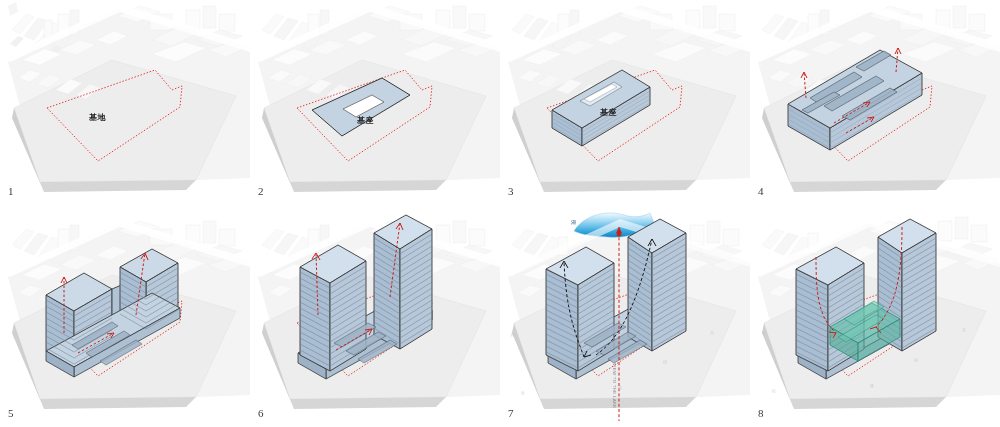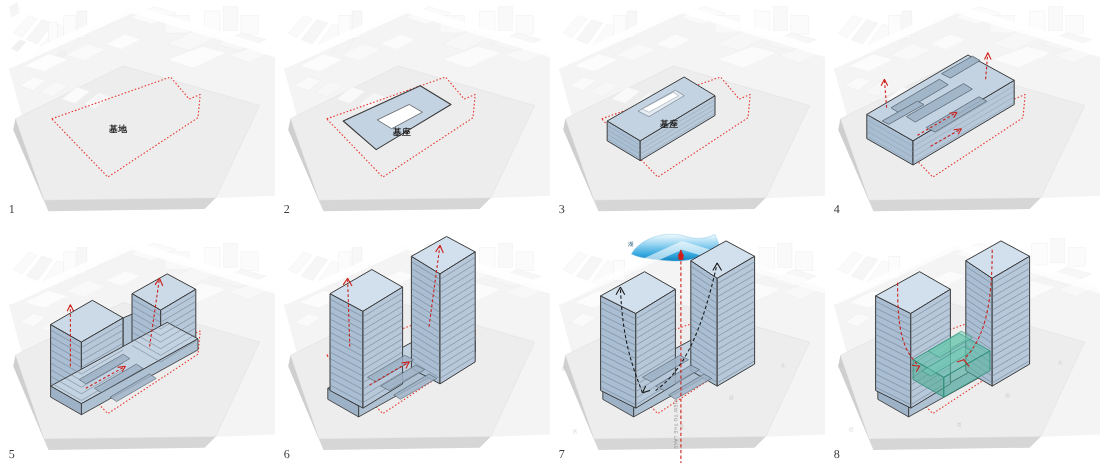--- a/index.html
+++ b/index.html
@@ -136,21 +136,21 @@
         <path d="M152,54 L184,42 L206,48 L176,62 Z" fill="#fcfcfc" stroke="#ededed" stroke-width="0.4"></path>
         <path d="M208,50 L232,42 L248,47 L226,57 Z" fill="#f9f9f9" stroke="#ececec" stroke-width="0.4"></path>
       </g>
 
       <path d="M6,56 L120,4 L250,44 L250,52 L120,12 L10,62 Z" fill="#ffffff" opacity="0.85"></path>
 
       <g>
         <path d="M47,108 L155,70 L172,90 L182,86 L180,107 L98,161 Z" fill="none" stroke="#e8352e" stroke-width="1" stroke-dasharray="1.4 1.8" stroke-linejoin="round"></path>
       </g>
     </svg>
-    <div class="cn-label" style="left:99px; top:112px;">基地</div>
+    <div class="cn-label" style="left:89px; top:112px;">基地</div>
     <div class="panel-num">1</div>
   </div>
 
   <div class="panel">
     <svg class="panel-svg" viewBox="0 0 250 205">
       <use href="#ctxdefs"></use>
       <g>
         <path d="M8,62 L118,8 L250,48 L250,178 L42,186 Z" fill="#f4f4f4"></path>
         <path d="M14,108 L112,60 L236,96 L196,180 L40,182 Z" fill="#ededed" stroke="#e0e0e0" stroke-width="0.5"></path>
         <path d="M40,182 L196,180 L186,190 L44,192 Z" fill="#d6d6d6"></path>

